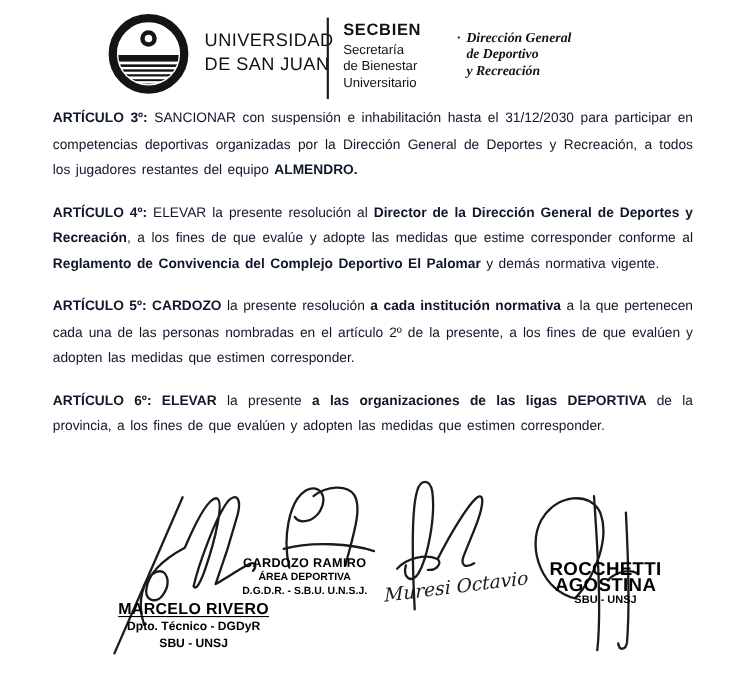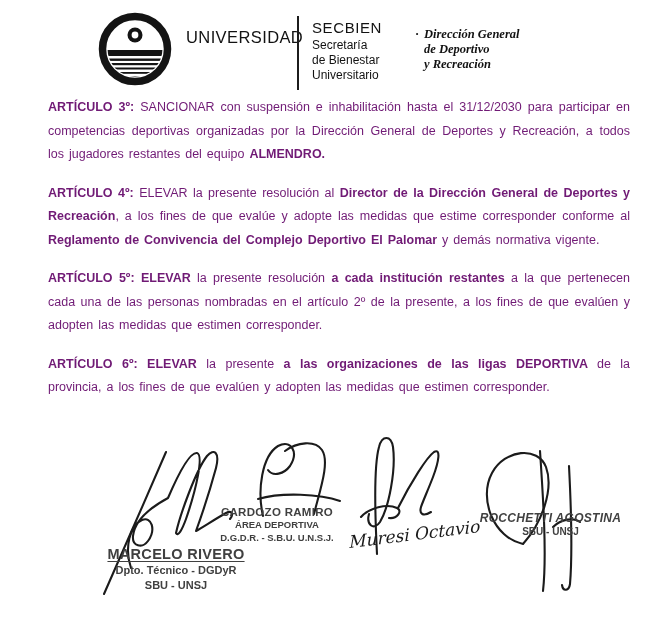--- a/index.html
+++ b/index.html
@@ -10,55 +10,55 @@
 
   
   .logo { position:absolute; left:98px; top:12px; width:74px; height:74px; }
   .univ-name {
     position:absolute; left:186px; top:27px;
     font-size:16.5px; line-height:21.5px; letter-spacing:0.4px; color:#121212;
     white-space:nowrap;
   }
   .header-divider { position:absolute; left:297px; top:16px; width:1.5px; height:74px; background:#1c1c1c; }
   .secbien { position:absolute; left:312px; top:19px; color:#121212; }
-  .secbien .acronym { font-size:15px; font-weight:normal; letter-spacing:0.6px; margin-bottom:2px; }
+  .secbien .acronym { font-size:15px; font-weight:bold; letter-spacing:0.6px; margin-bottom:2px; }
   .secbien .subline { font-size:12px; font-weight:normal; line-height:15px; }
   .office {
     position:absolute; left:424px; top:27px;
     font-family:"Liberation Serif", serif; font-style:italic; font-weight:bold;
     font-size:12.5px; line-height:15px; color:#121212;
   }
   .office .dot { position:absolute; left:-9px; top:0; font-style:normal; }
 
   
   .doc-body { position:absolute; left:48px; top:96px; width:582px; }
   .article {
     margin:0 0 15px 0; font-size:12.5px; line-height:23.5px;
-    text-align:justify; color:#701a75; word-spacing:1.5px;
+    text-align:justify; color:#0f172a; word-spacing:1.5px;
   }
   .article .b { font-weight:bold; }
 
   
   .sig-svg { position:absolute; left:0; top:0; width:672px; height:626px; }
   .sig-svg path { fill:none; stroke:#1b1b1b; stroke-width:2.1; stroke-linecap:round; stroke-linejoin:round; }
 
-  .stamp { position:absolute; text-align:center; color:#404040; }
+  .stamp { position:absolute; text-align:center; color:#000000; }
   .stamp .name { font-weight:bold; letter-spacing:0.3px; }
   .stamp .sub  { font-weight:bold; }
 
   .stamp-rivero { left:95px; top:546px; width:162px; }
   .stamp-rivero .name { font-size:14.5px; text-decoration:underline; text-underline-offset:2px; }
   .stamp-rivero .sub { font-size:11px; line-height:13px; margin-top:2px; }
 
   .stamp-cardozo { left:216px; top:505px; width:122px; }
   .stamp-cardozo .name { font-size:11.5px; line-height:14px; }
   .stamp-cardozo .sub { font-size:9.5px; line-height:12.5px; }
 
   .stamp-rocchetti { left:477px; top:511px; width:147px; }
-  .stamp-rocchetti .name { font-size:12px; line-height:14px;font-style:italic; }
+  .stamp-rocchetti .name { font-size:17px; line-height:14px; }
   .stamp-rocchetti .sub { font-size:10px; line-height:13px; }
 
   .handwritten {
     position:absolute; left:349px; top:524px;
     font-family:"DejaVu Serif", serif; font-style:italic;
     font-size:17px; color:#1a1a1a; white-space:nowrap;
     transform:rotate(-7deg) skewX(-6deg);
   }
 </style>
 </head>
@@ -78,20 +78,21 @@
       <rect x="8" y="55.5" width="58" height="2" fill="#141414"></rect>
       <rect x="8" y="60" width="58" height="1.8" fill="#141414"></rect>
       <rect x="10" y="64" width="54" height="1.6" fill="#141414"></rect>
     </g>
     <circle cx="37" cy="23" r="7.5" fill="#141414"></circle>
     <circle cx="37" cy="23" r="3.4" fill="#ffffff"></circle>
   </svg>
 
   <div class="univ-name">
     <div>UNIVERSIDAD</div>
+    <div>DE SAN JUAN</div>
   </div>
 
   <div class="header-divider"></div>
 
   <div class="secbien">
     <div class="acronym">SECBIEN</div>
     <div class="subline">Secretaría</div>
     <div class="subline">de Bienestar</div>
     <div class="subline">Universitario</div>
   </div>
@@ -99,21 +100,21 @@
   <div class="office">
     <span class="dot">·</span>
     <div>Dirección General</div>
     <div>de Deportivo</div>
     <div>y Recreación</div>
   </div>
 
   <div class="doc-body">
       <p class="article"><span class="b">ARTÍCULO 3º: </span><span>SANCIONAR con suspensión e inhabilitación hasta el 31/12/2030 para participar en competencias deportivas organizadas por la Dirección General de Deportes y Recreación, a todos los jugadores restantes del equipo </span><span class="b">ALMENDRO.</span></p>
       <p class="article"><span class="b">ARTÍCULO 4º: </span><span>ELEVAR la presente resolución al </span><span class="b">Director de la Dirección General de Deportes y Recreación</span><span>, a los fines de que evalúe y adopte las medidas que estime corresponder conforme al </span><span class="b">Reglamento de Convivencia del Complejo Deportivo El Palomar</span><span> y demás normativa vigente.</span></p>
-      <p class="article"><span class="b">ARTÍCULO 5º: ELEVAR </span><span>la presente resolución </span><span class="b">a cada institución restantes </span><span>a la que pertenecen cada una de las personas nombradas en el artículo 2º de la presente, a los fines de que evalúen y adopten las medidas que estimen corresponder.</span></p>
+      <p class="article"><span class="b">ARTÍCULO 5º: CARDOZO </span><span>la presente resolución </span><span class="b">a cada institución normativa </span><span>a la que pertenecen cada una de las personas nombradas en el artículo 2º de la presente, a los fines de que evalúen y adopten las medidas que estimen corresponder.</span></p>
       <p class="article"><span class="b">ARTÍCULO 6º: ELEVAR </span><span>la presente </span><span class="b">a las organizaciones de las ligas DEPORTIVA </span><span>de la provincia, a los fines de que evalúen y adopten las medidas que estimen corresponder.</span></p>
     </div>
 
   <svg class="sig-svg" viewBox="0 0 672 626">
     <g>
       <path d="M104 594 C120 558 146 498 166 452"></path>
       <path d="M131 568 C124 548 130 525 142 520 C152 516 156 530 148 541 C142 549 132 546 133 536 C135 518 155 505 168 498 C180 470 190 452 197 453 C204 455 196 490 186 519 C182 530 178 537 176 533 C180 515 196 470 207 456 C214 448 220 452 216 468 C210 490 200 520 196 531 C203 527 217 518 226 513 C232 510 234 514 230 519"></path>
     </g>
     <g>
       <path d="M263 516 C257 490 262 456 278 446 C291 439 299 452 290 466 C284 474 273 477 268 470"></path>

